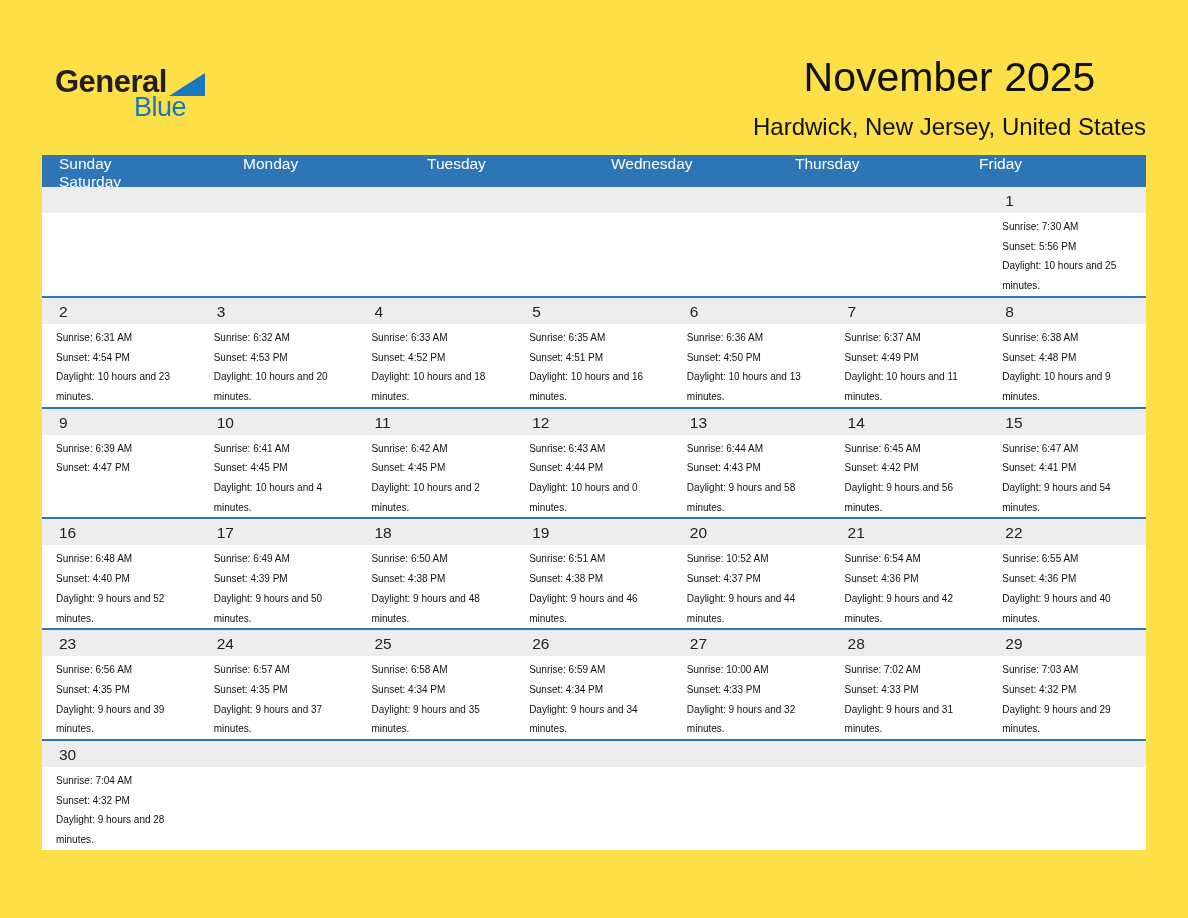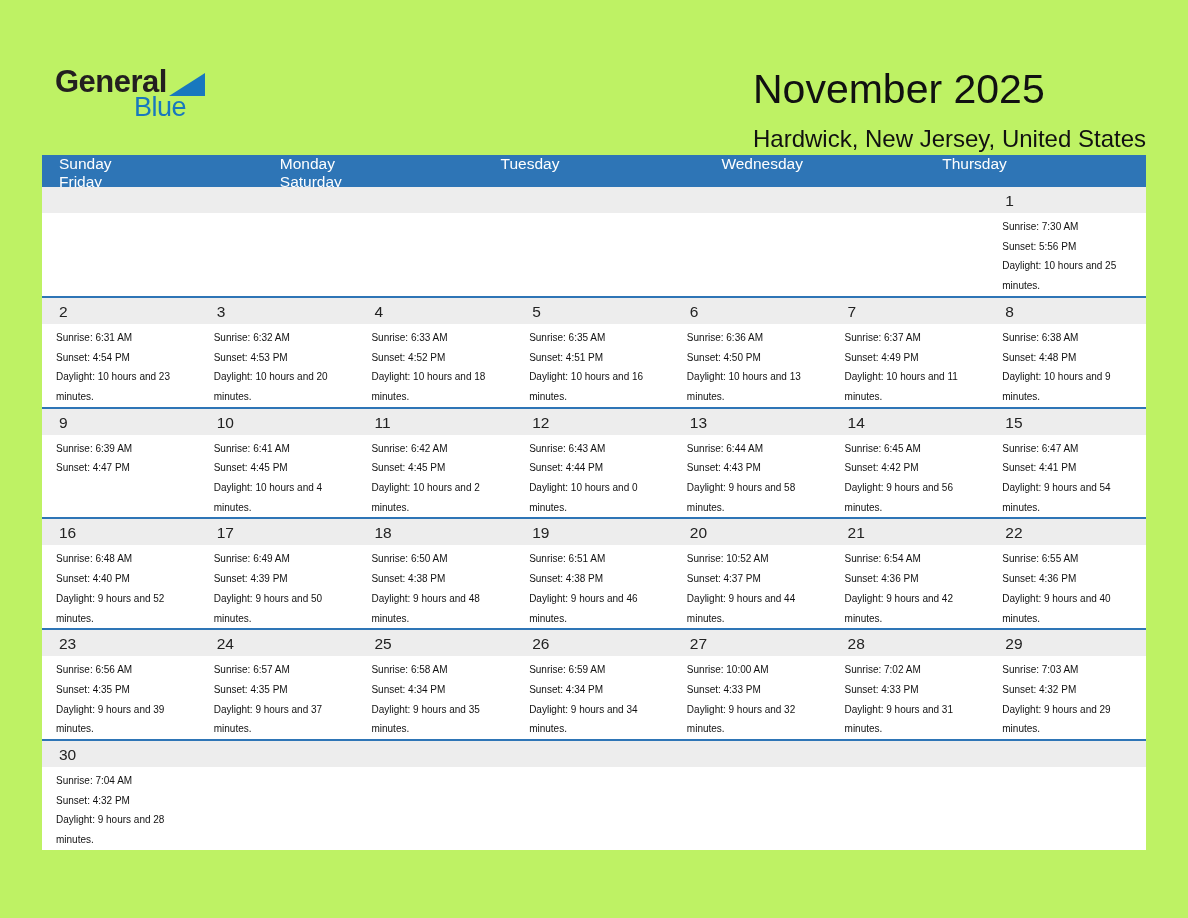--- a/index.html
+++ b/index.html
@@ -1,43 +1,43 @@
 <!DOCTYPE html>
 <html><head>
 <meta charset="utf-8">
 <style>
   * { box-sizing: border-box; }
   html, body { margin: 0; padding: 0; background: #ffffff; }
   .page {
-    width: 1188px; height: 918px; background: #bef264;
+    width: 1188px; height: 918px; background: #fde047;
     font-family: "Liberation Sans", sans-serif; color: #1a1a1a;
     overflow: hidden; position: relative;
   }
   
   .header {
     display: flex; justify-content: space-between; align-items: flex-start;
     padding: 38px 42px 0 55px; height: 155px;
   }
   .logo { line-height: 1; margin-top: 28px; }
   .logo-row { display: flex; align-items: flex-end; }
   .logo-general {
     font-size: 31px; font-weight: bold; color: #231F20; letter-spacing: -0.5px;
   }
   .logo-triangle { margin-left: 2px; margin-bottom: 1px; }
   .logo-blue {
     font-size: 27px; font-weight: normal; color: #1878BE; letter-spacing: -0.5px;
     margin-left: 79px; margin-top: -3px;
   }
-  .titles { text-align: left; margin-top: 28px; }
+  .titles { text-align: center; margin-top: 16px; }
   .title { font-size: 41px; font-weight: normal; margin: 0; color: #111; }
   .subtitle { font-size: 24px; font-weight: normal; margin: 12px 0 0 0; color: #111; }
   
   .calendar { margin: 0 42px; }
   .weekday-row {
-    display: grid; grid-template-columns: repeat(5, 1fr);
+    display: grid; grid-template-columns: repeat(6, 1fr);
     background: #2E75B6; height: 32px; align-items: center;
   }
   .weekday { color: #fefefe; font-size: 15.5px; padding-left: 17px; }
   .week {
     display: grid; grid-template-columns: repeat(7, 1fr);
     border-top: 2px solid #2E75B6;
   }
   .week:first-child { border-top: none; }
   .cell { min-height: 107px; background: #ffffff; }
   .day-band {

